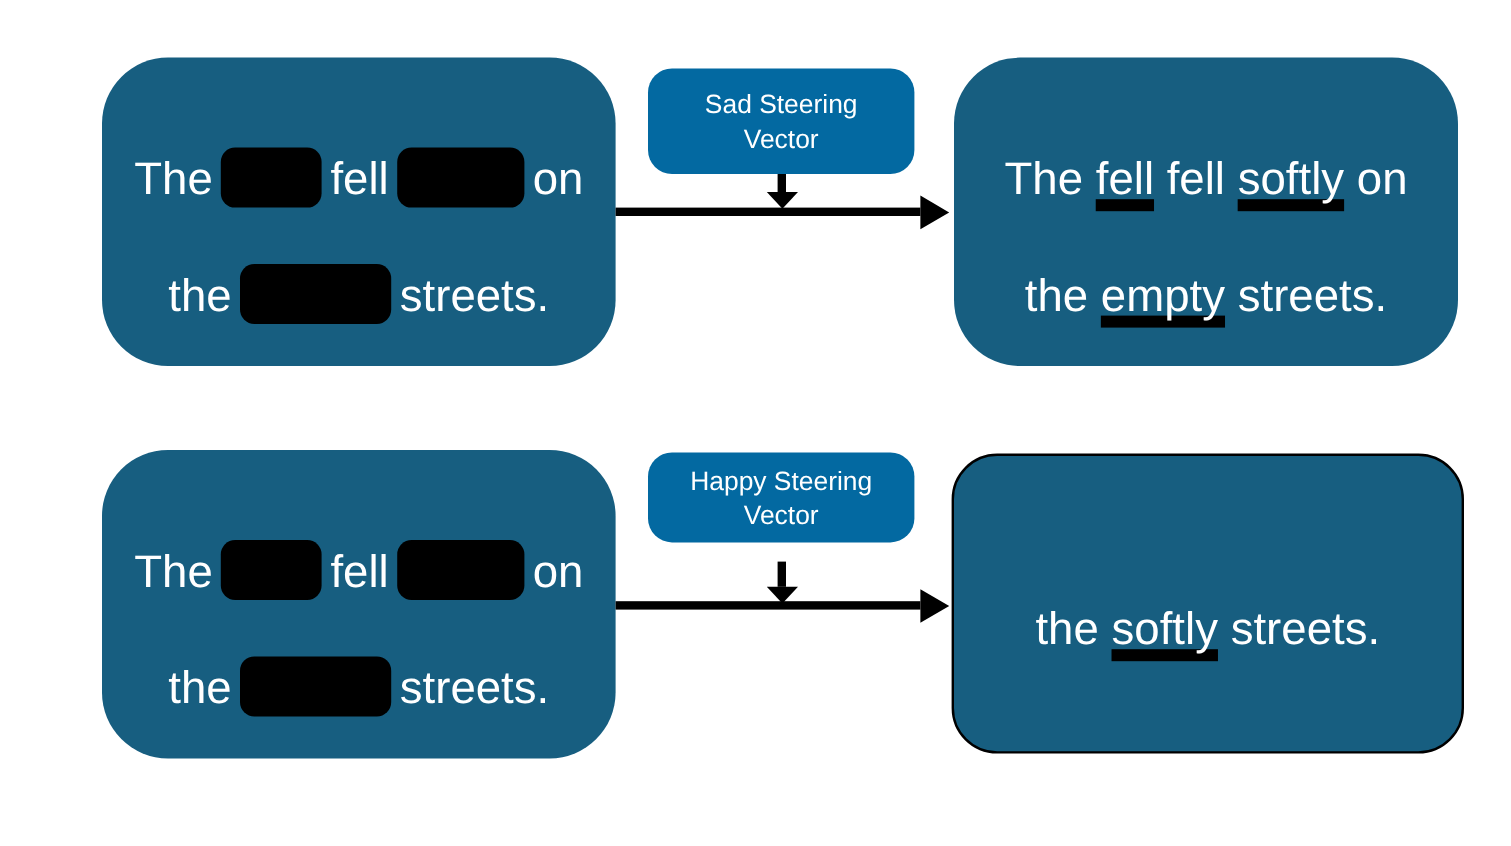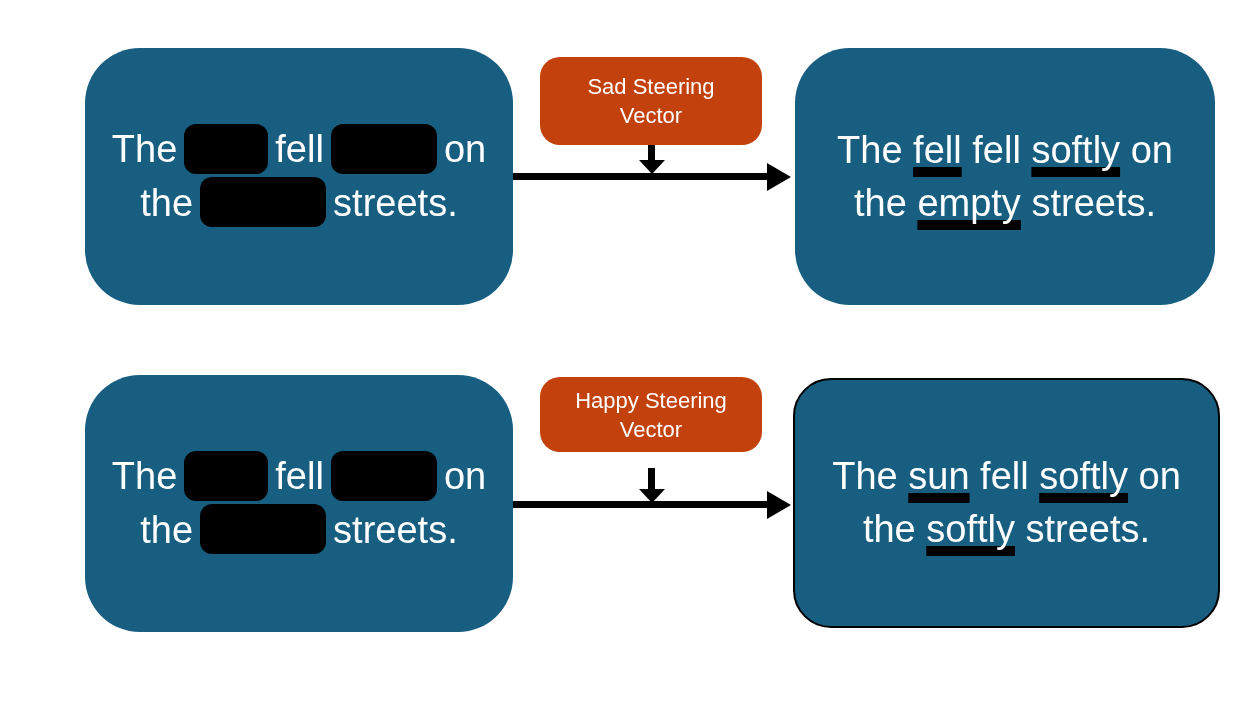--- a/index.html
+++ b/index.html
@@ -23,21 +23,21 @@
     align-items: center;
     color: #ffffff;
     font-size: 38px;
     line-height: 53px;
     text-align: center;
   }
   .panel.bordered {
     border: 2px solid #000000;
     border-radius: 38px;
   }
-  .sentence-line { white-space: nowrap; }
+  .sentence-line { white-space: nowrap; margin-top: 44px; }
 
   
   .redact {
     display: inline-block;
     background: #000000;
     border-radius: 12px;
     vertical-align: middle;
     margin: 0 7px;
     height: 50px;
     transform: translateY(-3px);
@@ -51,21 +51,21 @@
     text-decoration-line: underline;
     text-decoration-color: #000000;
     text-decoration-thickness: 10px;
     text-underline-offset: 4px;
     text-decoration-skip-ink: none;
   }
 
   
   .steer {
     position: absolute;
-    background: #c2410c;
+    background: #0369a1;
     border-radius: 20px;
     display: flex;
     flex-direction: column;
     justify-content: center;
     align-items: center;
     color: #ffffff;
     font-size: 22px;
     line-height: 29px;
     text-align: center;
   }
@@ -161,20 +161,17 @@
   <div id="steer-happy" class="steer">
     <div>Happy Steering</div>
     <div>Vector</div>
   </div>
 
   <div id="varrow-happy" class="varrow"></div>
   <div id="harrow-happy" class="harrow"></div>
 
   <div id="output-happy" class="panel bordered">
     <div class="sentence-line">
-      <span>The </span><span class="ul">sun</span><span> fell </span><span class="ul">softly</span><span> on</span>
-    </div>
-    <div class="sentence-line">
       <span>the </span><span class="ul">softly</span><span> streets.</span>
     </div>
   </div>
 
 </div>
 
 </body></html>

